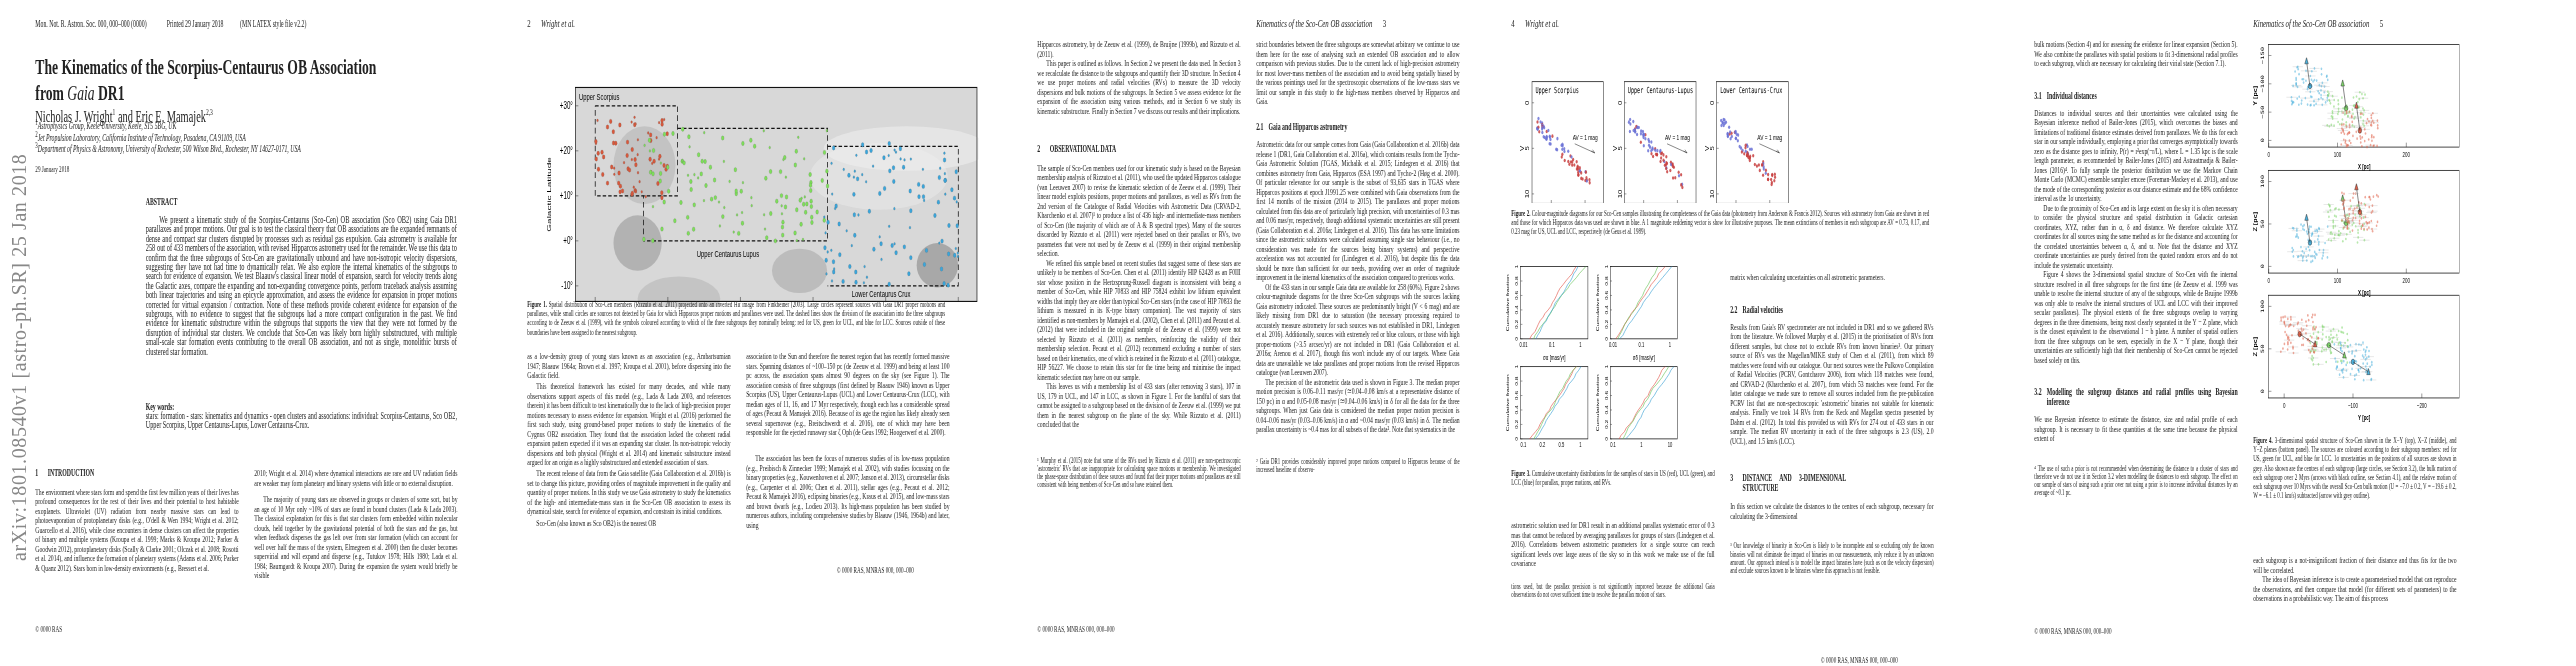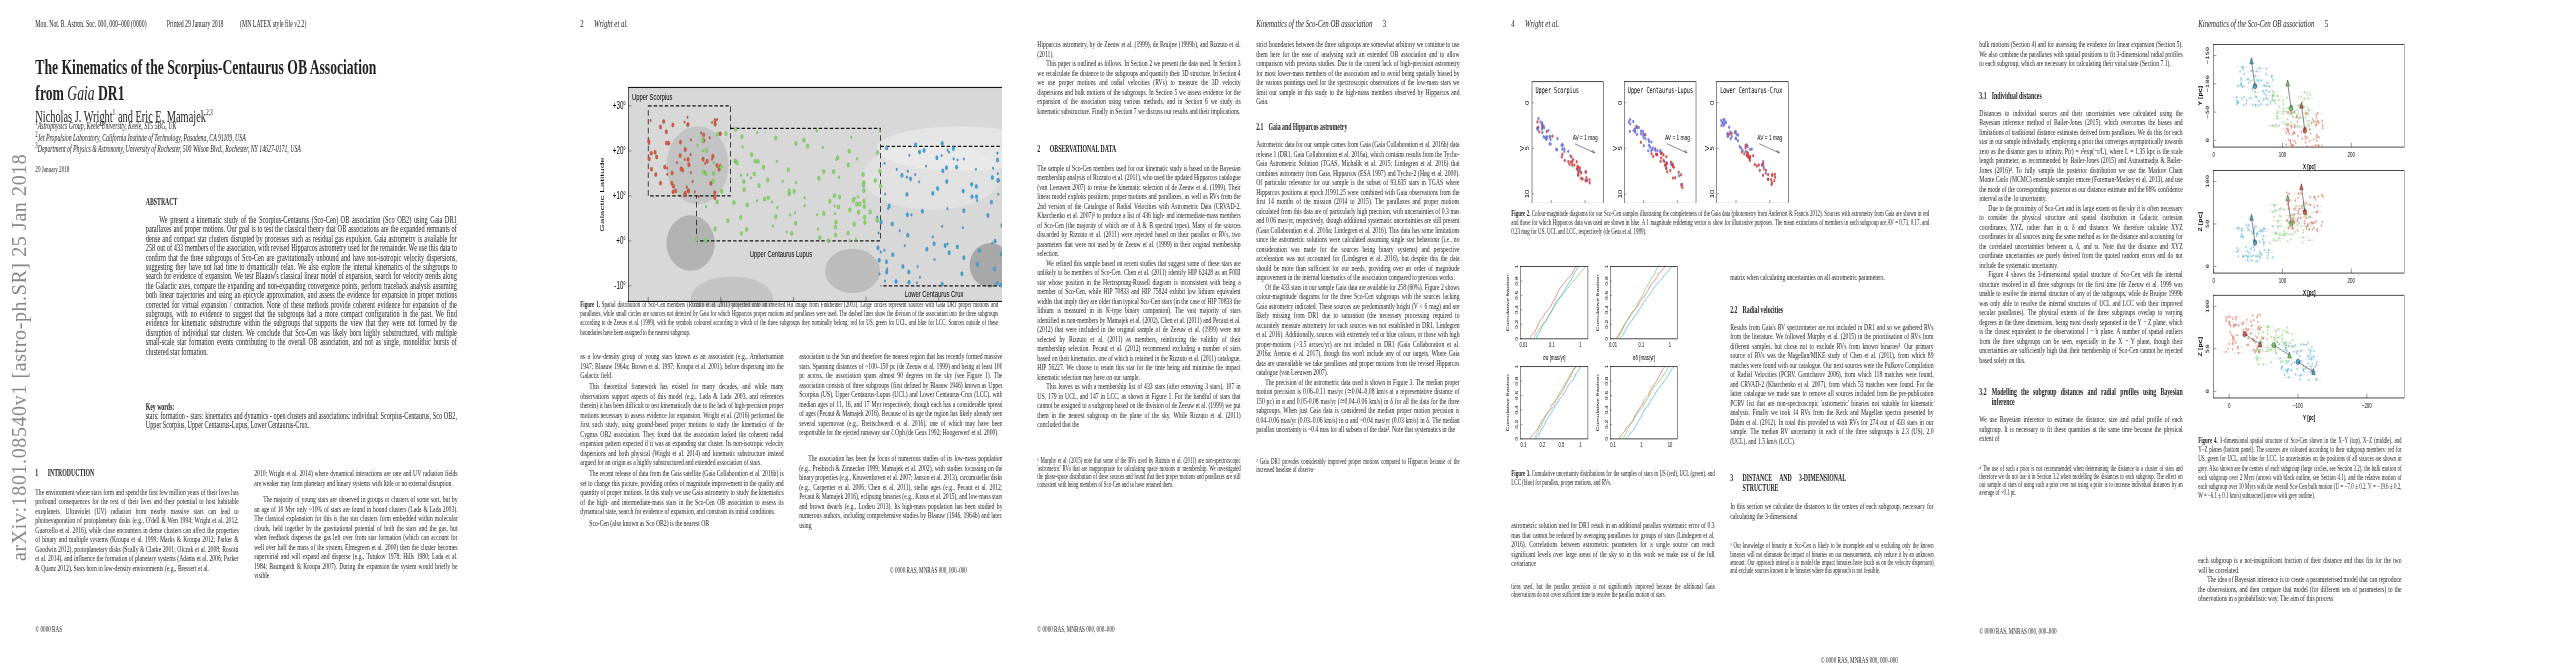--- a/index.html
+++ b/index.html
@@ -61,21 +61,21 @@
       <p>The environment where stars form and spend the first few million years of their lives has profound consequences for the rest of their lives and their potential to host habitable exoplanets. Ultraviolet (UV) radiation from nearby massive stars can lead to photoevaporation of protoplanetary disks (e.g., O'dell &amp; Wen 1994; Wright et al. 2012; Guarcello et al. 2016), while close encounters in dense clusters can affect the properties of binary and multiple systems (Kroupa et al. 1999; Marks &amp; Kroupa 2012; Parker &amp; Goodwin 2012), protoplanetary disks (Scally &amp; Clarke 2001; Olczak et al. 2008; Rosotti et al. 2014), and influence the formation of planetary systems (Adams et al. 2006; Parker &amp; Quanz 2012). Stars born in low-density environments (e.g., Bressert et al.</p>
     </div>
     <div class="col" style="left:410px;top:469px;">
       <p>2010; Wright et al. 2014) where dynamical interactions are rare and UV radiation fields are weaker may form planetary and binary systems with little or no external disruption.</p>
       <p class="ind" style="margin-top:7.2px;">The majority of young stars are observed in groups or clusters of some sort, but by an age of 10 Myr only ~10% of stars are found in bound clusters (Lada &amp; Lada 2003). The classical explanation for this is that star clusters form embedded within molecular clouds, held together by the gravitational potential of both the stars and the gas, but when feedback disperses the gas left over from star formation (which can account for well over half the mass of the system, Elmegreen et al. 2000) then the cluster becomes supervirial and will expand and disperse (e.g., Tutukov 1978; Hills 1980; Lada et al. 1984; Baumgardt &amp; Kroupa 2007). During the expansion the system would briefly be visible</p>
     </div>
     <div class="foot" style="left:57px;top:625px;">© 0000 RAS</div>
   </div>
 </div>
 
-<div class="page" style="left:545px;">
+<div class="page" style="left:492px;">
   <div class="inner">
     <div class="run-head" style="left:57px;"><span class="pn">2</span><span style="display:inline-block;width:16.7px"></span><span>Wright et al.</span></div>
 
     <div class="p-abs" style="left:57px;top:43px;width:728px;height:264px;">
       <svg id="fig1" width="728" height="264" viewBox="0 0 1310 475">
           <rect x="140" y="80" width="1165" height="385" fill="#d8d8d8"></rect>
           <ellipse cx="340" cy="220" rx="90" ry="70" fill="#b5b5b5" opacity="0.6"></ellipse>
           <ellipse cx="320" cy="360" rx="70" ry="50" fill="#9a9a9a" opacity="0.6"></ellipse>
           <ellipse cx="790" cy="410" rx="80" ry="40" fill="#aaa" opacity="0.6"></ellipse>
           <ellipse cx="1190" cy="400" rx="60" ry="40" fill="#888" opacity="0.6"></ellipse>
@@ -852,21 +852,21 @@
           <span class="num" style="flex:none">3</span>
           <span style="width:167px">DISTANCE AND 3-DIMENSIONAL STRUCTURE</span>
         </div>
       <p>In this section we calculate the distances to the centres of each subgroup, necessary for calculating the 3-dimensional</p>
       <div class="fn" style="margin-top:21px">³ Our knowledge of binarity in Sco-Cen is likely to be incomplete and so excluding only the known binaries will not eliminate the impact of binaries on our measurements, only reduce it by an unknown amount. Our approach instead is to model the impact binaries have (such as on the velocity dispersion) and exclude sources known to be binaries where this approach is not feasible.</div>
     </div>
     <div class="foot" style="left:556px;top:656px;">© 0000 RAS, MNRAS 000, 000–000</div>
   </div>
 </div>
 
-<div class="page" style="left:1944px;">
+<div class="page" style="left:1999px;">
   <div class="inner">
     <div class="run-head" style="left:410px;"><span>Kinematics of the Sco-Cen OB association</span><span style="display:inline-block;width:16.7px"></span><span class="pn">5</span></div>
 
     <div class="col" style="left:57px;top:40px;">
       <p>bulk motions (Section 4) and for assessing the evidence for linear expansion (Section 5). We also combine the parallaxes with spatial positions to fit 3-dimensional radial profiles to each subgroup, which are necessary for calculating their virial state (Section 7.1).</p>
       <div class="sub" style="margin-top:23px"><span style="display:inline-block;width:20px">3.1</span><span>Individual distances</span></div>
       <p>Distances to individual sources and their uncertainties were calculated using the Bayesian inference method of Bailer-Jones (2015), which overcomes the biases and limitations of traditional distance estimates derived from parallaxes. We do this for each star in our sample individually, employing a prior that converges asymptotically towards zero as the distance goes to infinity, P(r) = r²exp(−r/L), where L = 1.35 kpc is the scale length parameter, as recommended by Bailer-Jones (2015) and Astraatmadja &amp; Bailer-Jones (2016)⁴. To fully sample the posterior distribution we use the Markov Chain Monte Carlo (MCMC) ensemble sampler emcee (Foreman-Mackey et al. 2013), and use the mode of the corresponding posterior as our distance estimate and the 68% confidence interval as the 1σ uncertainty.</p>
       <p class="ind">Due to the proximity of Sco-Cen and its large extent on the sky it is often necessary to consider the physical structure and spatial distribution in Galactic cartesian coordinates, XYZ, rather than in α, δ and distance. We therefore calculate XYZ coordinates for all sources using the same method as for the distance and accounting for the correlated uncertainties between α, δ, and ϖ. Note that the distance and XYZ coordinate uncertainties are purely derived from the quoted random errors and do not include the systematic uncertainty.</p>
       <p class="ind">Figure 4 shows the 3-dimensional spatial structure of Sco-Cen with the internal structure resolved in all three subgroups for the first time (de Zeeuw et al. 1999 was unable to resolve the internal structure of any of the subgroups, while de Bruijne 1999b was only able to resolve the internal structures of UCL and LCC with their improved secular parallaxes). The physical extents of the three subgroups overlap to varying degrees in the three dimensions, being most clearly separated in the Y − Z plane, which is the closest equivalent to the observational l − b plane. A number of spatial outliers from the three subgroups can be seen, especially in the X − Y plane, though their uncertainties are sufficiently high that their membership of Sco-Cen cannot be rejected based solely on this.</p>
       <div class="sub" style="margin-top:23px;display:flex;">

